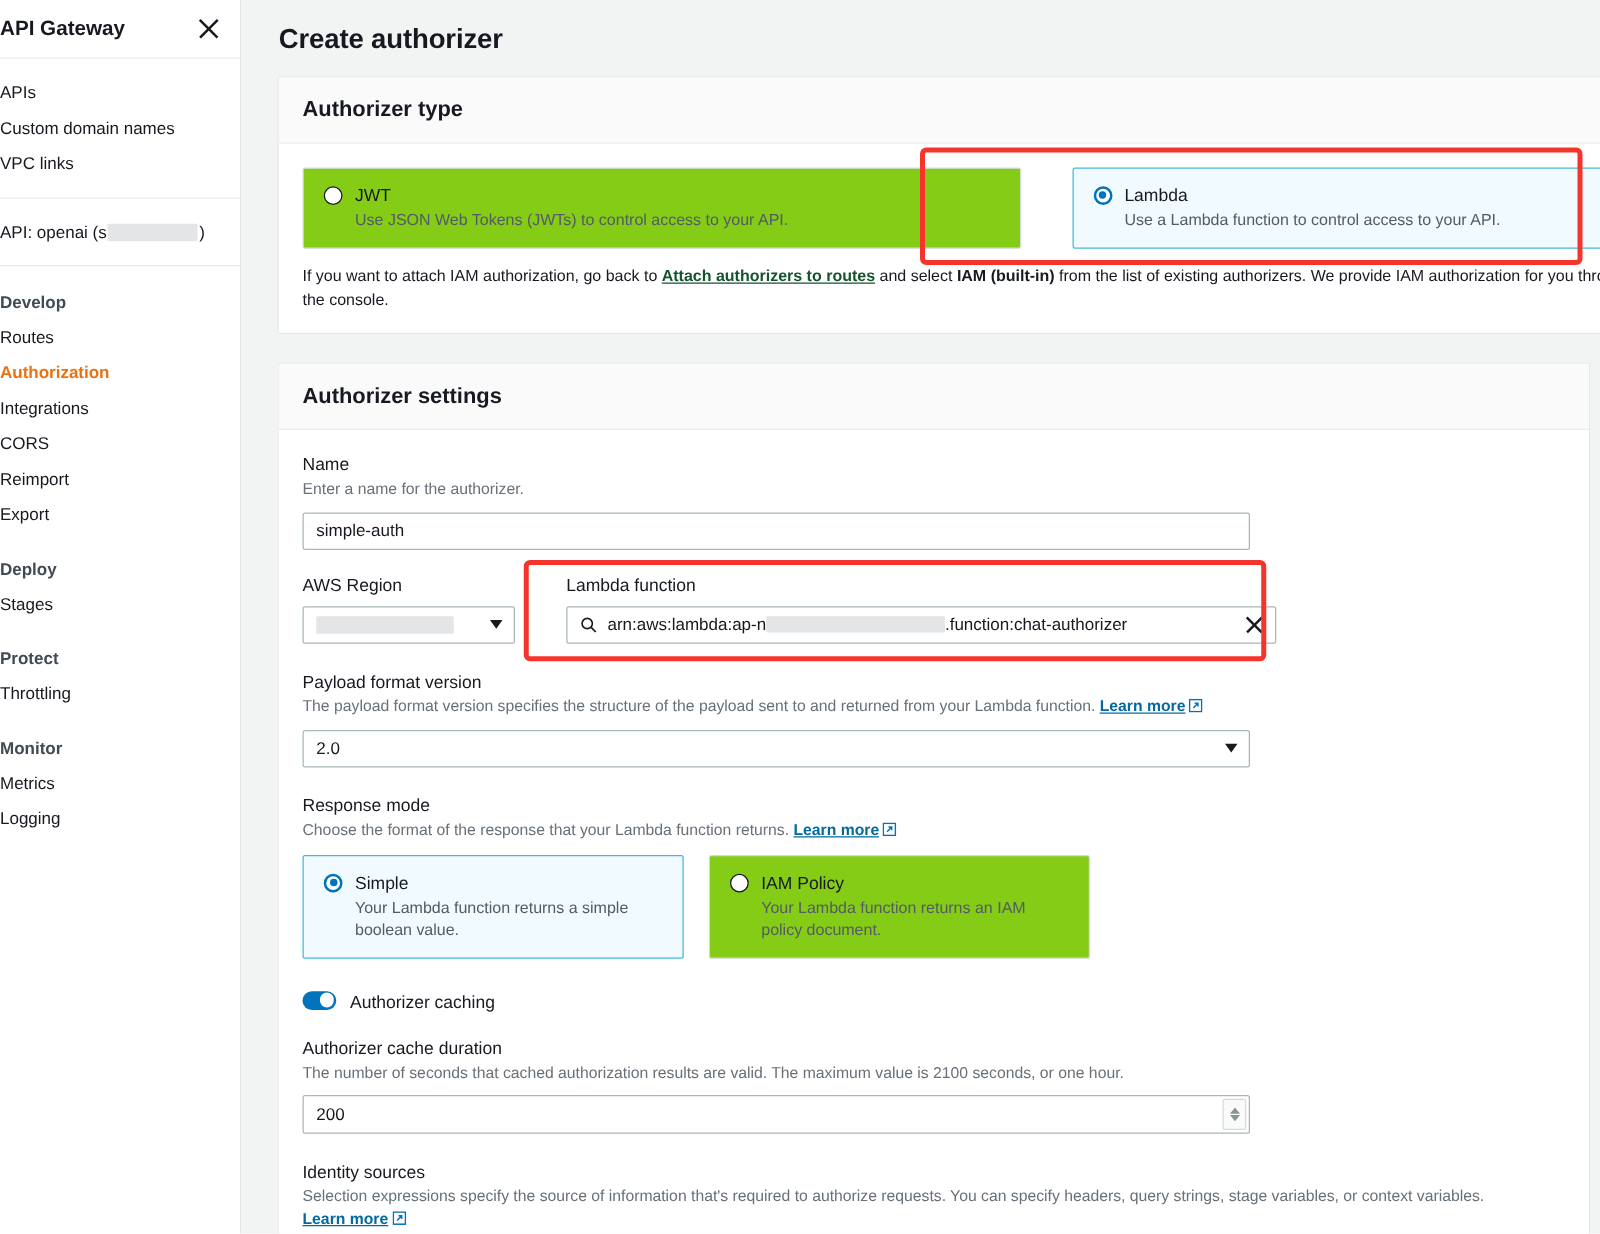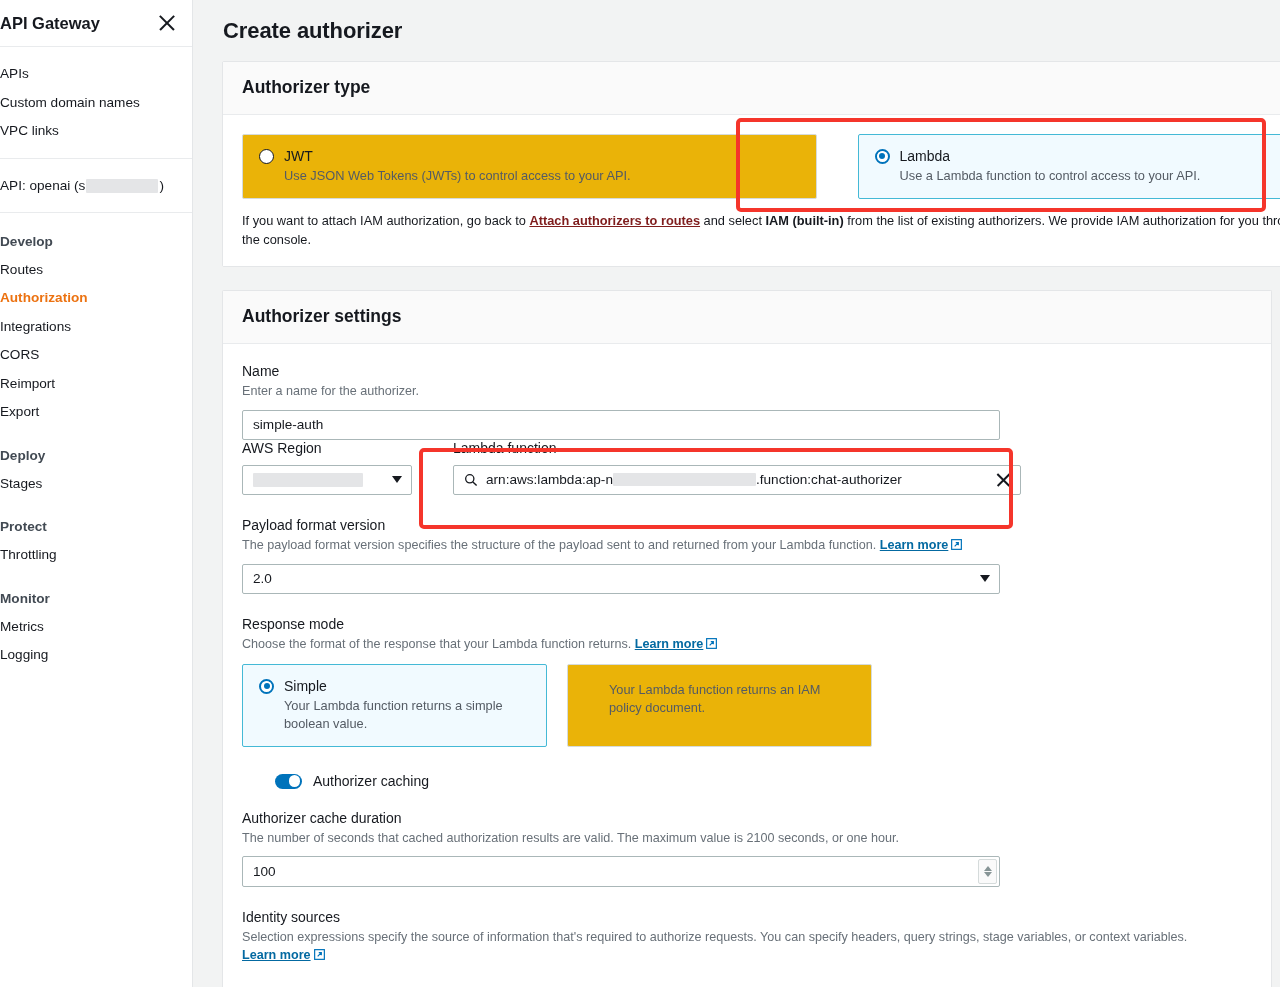--- a/index.html
+++ b/index.html
@@ -85,21 +85,21 @@
   .card-header h2 {
     margin: 0; font-size: 17.5px; font-weight: bold; color: #16191f;
   }
   .card-body { padding: 19px; background: #ffffff; }
 
   
   .tile-row { display: flex; gap: 40px; }
   .tile {
     border: 1px solid #d5dbdb; border-radius: 2px;
     padding: 13px 16px 14px 16px;
-    background: #eab308;
+    background: #84cc16;
     flex: 1;
     cursor: pointer;
   }
   .tile.selected { border-color: #44b9d6; background: #f1faff; }
   .tile-top { display: flex; align-items: center; gap: 10px; }
   .radio {
     width: 15px; height: 15px; border-radius: 50%;
     border: 1.6px solid #16191f; background: #fff;
     flex: 0 0 15px; position: relative;
   }
@@ -113,21 +113,21 @@
   .tile-label { font-size: 14px; color: #16191f; }
   .tile-desc {
     font-size: 12.8px; color: #545b64; margin-top: 3px; padding-left: 25px;
     line-height: 1.35;
   }
   .hint {
     font-size: 12.8px; color: #16191f; line-height: 1.45;
     margin-top: 13px;
   }
   .link {
-    color: #7f1d1d; font-weight: bold; text-decoration: underline;
+    color: #14532d; font-weight: bold; text-decoration: underline;
     cursor: pointer;
   }
   .b { font-weight: bold; }
 
   
   .field { margin-top: 0; }
   .flabel { font-size: 14px; color: #16191f; font-weight: normal; }
   .fdesc { font-size: 12.6px; color: #687078; margin-top: 4px; line-height: 1.4; }
   .finput {
     margin-top: 9px;
@@ -147,21 +147,21 @@
     border-right: 5.5px solid transparent; border-top: 7px solid #16191f;
   }
   .learn {
     color: #0369a1; font-weight: bold; text-decoration: underline;
     cursor: pointer; white-space: nowrap;
   }
   .ext-ico {
     display: inline-block; width: 11px; height: 11px;
     vertical-align: -1px; margin-left: 3px;
   }
-  .toggle-row { display: flex; align-items: flex-end; gap: 11px; margin-top: 0; margin-left: 33px; }
+  .toggle-row { display: flex; align-items: flex-start; gap: 11px; margin-top: 0; }
   .toggle {
     width: 27px; height: 15px; border-radius: 8px;
     background: #0073bb; position: relative; cursor: pointer;
     flex: 0 0 27px;
   }
   .toggle::after {
     content: ""; position: absolute; right: 1.6px; top: 1.6px;
     width: 11.8px; height: 11.8px; border-radius: 50%; background: #fff;
   }
   .toggle-label { font-size: 14px; color: #16191f; }
@@ -284,21 +284,21 @@
       <div class="card-body" style="padding:19px;">
 
         <div class="field">
           <div class="flabel">Name</div>
           <div class="fdesc">Enter a name for the authorizer.</div>
           <div class="finput" style="width:758px;">
             <span>simple-auth</span>
           </div>
         </div>
 
-        <div style="display:flex; gap:20px; ">
+        <div style="display:flex; gap:20px; margin-top:20px;">
           <div style="width:170px;">
             <div class="flabel">AWS Region</div>
             <div class="select">
               <span class="redact" style="width:110px;height:14px;"></span>
               <span class="caret"></span>
             </div>
           </div>
           <div style="width:568px; margin-left:21px;">
             <div class="flabel">Lambda function</div>
             <div class="finput" style="width:568px; padding:0 8px 0 10px;">
@@ -344,35 +344,39 @@
           </div>
           <div class="tile-row" style="margin-top:11px; gap:20px; width:630px;">
             <div class="tile selected" style="max-width:369px;">
               <div class="tile-top">
                 <span class="radio on"></span>
                 <span class="tile-label">Simple</span>
               </div>
               <div class="tile-desc">Your Lambda function returns a simple boolean value.</div>
             </div>
             <div class="tile" style="max-width:369px;">
+              <div class="tile-top">
+                <span class="radio"></span>
+                <span class="tile-label">IAM Policy</span>
+              </div>
               <div class="tile-desc">Your Lambda function returns an IAM policy document.</div>
             </div>
           </div>
         </div>
 
         <div class="toggle-row" style="margin-top:26px;">
           <span class="toggle"></span>
           <span class="toggle-label">Authorizer caching</span>
         </div>
 
         <div class="field" style="margin-top:21px;">
           <div class="flabel">Authorizer cache duration</div>
           <div class="fdesc">The number of seconds that cached authorization results are valid. The maximum value is 2100 seconds, or one hour.</div>
           <div class="finput" style="width:758px; justify-content:space-between; padding-right:2px; height:31px;">
-            <span>100</span>
+            <span>200</span>
             <span class="spinner">
               <span class="sp-up"></span>
               <span class="sp-dn"></span>
             </span>
           </div>
         </div>
 
         <div class="field" style="margin-top:22px;">
           <div class="flabel">Identity sources</div>
           <div class="fdesc">

